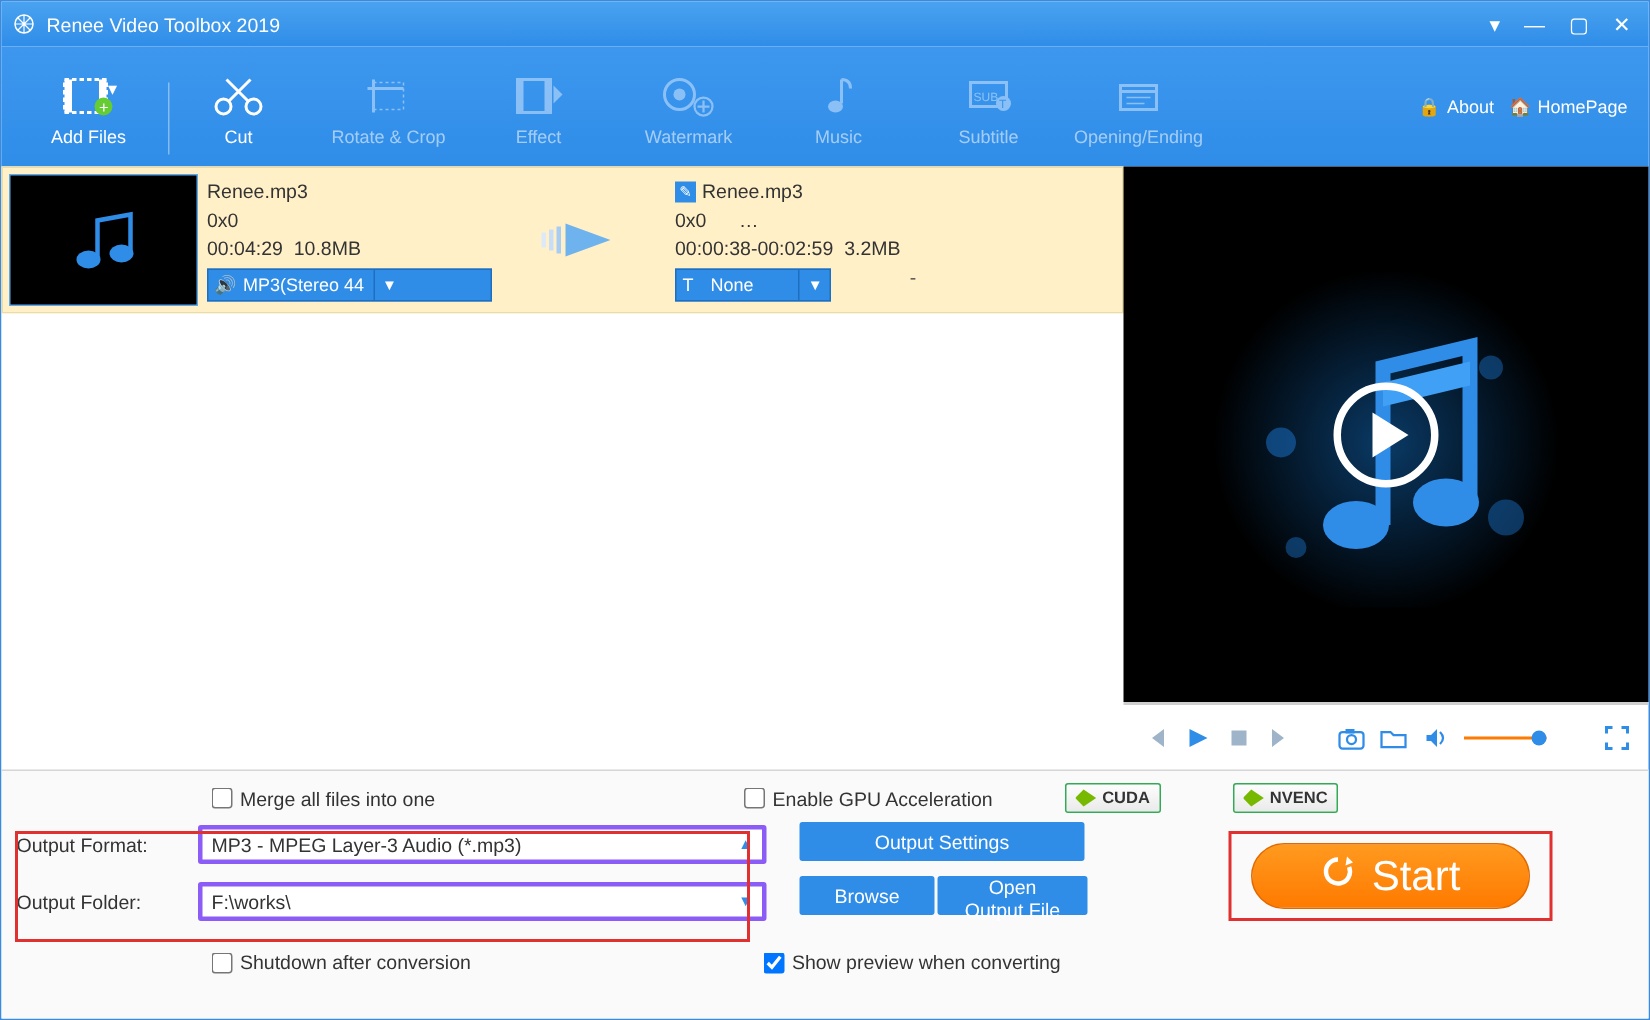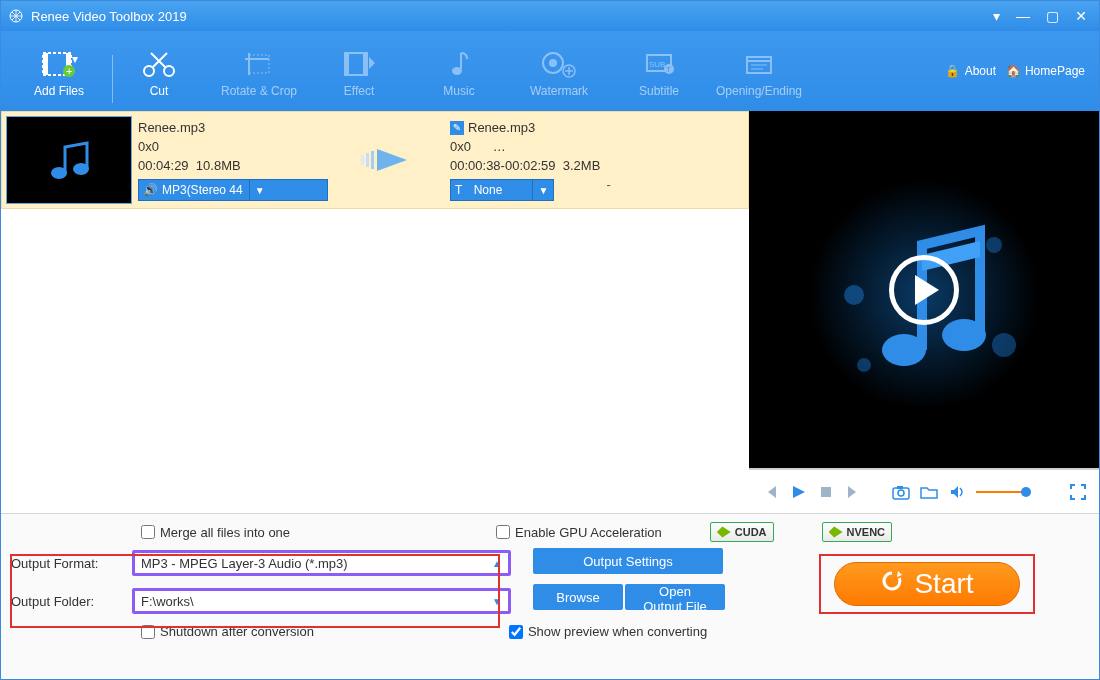--- a/index.html
+++ b/index.html
@@ -148,37 +148,37 @@
             <rect x="6" y="4" width="4" height="22" fill="#cfe6ff"></rect>
             <rect x="24" y="4" width="4" height="22" fill="#cfe6ff"></rect>
             <path d="M30 8l6 6-6 6" fill="#cfe6ff"></path>
           </svg>
       </div>
       <span>Effect</span>
     </div>
     <div class="tool dim">
       <div class="ico">
         <svg width="40" height="30">
-            <path d="M22 4v16" stroke="#cfe6ff" stroke-width="2"></path>
-            <ellipse cx="18" cy="22" rx="5" ry="4" fill="#cfe6ff"></ellipse>
-            <path d="M22 4q6 0 6 6" stroke="#cfe6ff" stroke-width="2" fill="none"></path>
-          </svg>
-      </div>
-      <span>Music</span>
-    </div>
-    <div class="tool dim">
-      <div class="ico">
-        <svg width="40" height="30">
             <circle cx="14" cy="14" r="10" fill="none" stroke="#cfe6ff" stroke-width="2"></circle>
             <circle cx="14" cy="14" r="4" fill="#cfe6ff"></circle>
             <circle cx="30" cy="22" r="6" fill="none" stroke="#cfe6ff" stroke-width="1.5"></circle>
             <path d="M30 18v8M26 22h8" stroke="#cfe6ff" stroke-width="1.5"></path>
           </svg>
       </div>
       <span>Watermark</span>
+    </div>
+    <div class="tool dim">
+      <div class="ico">
+        <svg width="40" height="30">
+            <path d="M22 4v16" stroke="#cfe6ff" stroke-width="2"></path>
+            <ellipse cx="18" cy="22" rx="5" ry="4" fill="#cfe6ff"></ellipse>
+            <path d="M22 4q6 0 6 6" stroke="#cfe6ff" stroke-width="2" fill="none"></path>
+          </svg>
+      </div>
+      <span>Music</span>
     </div>
     <div class="tool dim">
       <div class="ico">
         <svg width="40" height="30">
             <rect x="8" y="6" width="24" height="16" fill="none" stroke="#cfe6ff" stroke-width="2"></rect>
             <text x="10" y="18" fill="#cfe6ff" font-size="8">SUB</text>
             <circle cx="30" cy="20" r="5" fill="#cfe6ff"></circle>
             <text x="27" y="23" fill="#3d97ee" font-size="8">T</text>
           </svg>
       </div>
@@ -379,21 +379,21 @@
       </div>
       <div class="bottom-mid">
         <button class="btn2" style="width:190px">Output Settings</button>
         <div style="display:flex;margin-top:10px">
           <button class="btn2" style="width:90px">Browse</button>
           <button class="btn2" style="width:100px;margin-left:2px">Open Output File</button>
         </div>
       </div>
     </div>
 
-    <div class="row" style="padding-left:130px; gap:40px; margin-top:8px;">
+    <div class="row" style="padding-left:130px; gap:40px; margin-top:18px;">
       <label class="chk">
           <input type="checkbox" style="">
           <span>Shutdown after conversion</span>
         </label>
       <div style="width:115px"></div>
       <label class="chk">
           <input type="checkbox" checked="" style="">
           <span>Show preview when converting</span>
         </label>
     </div>

